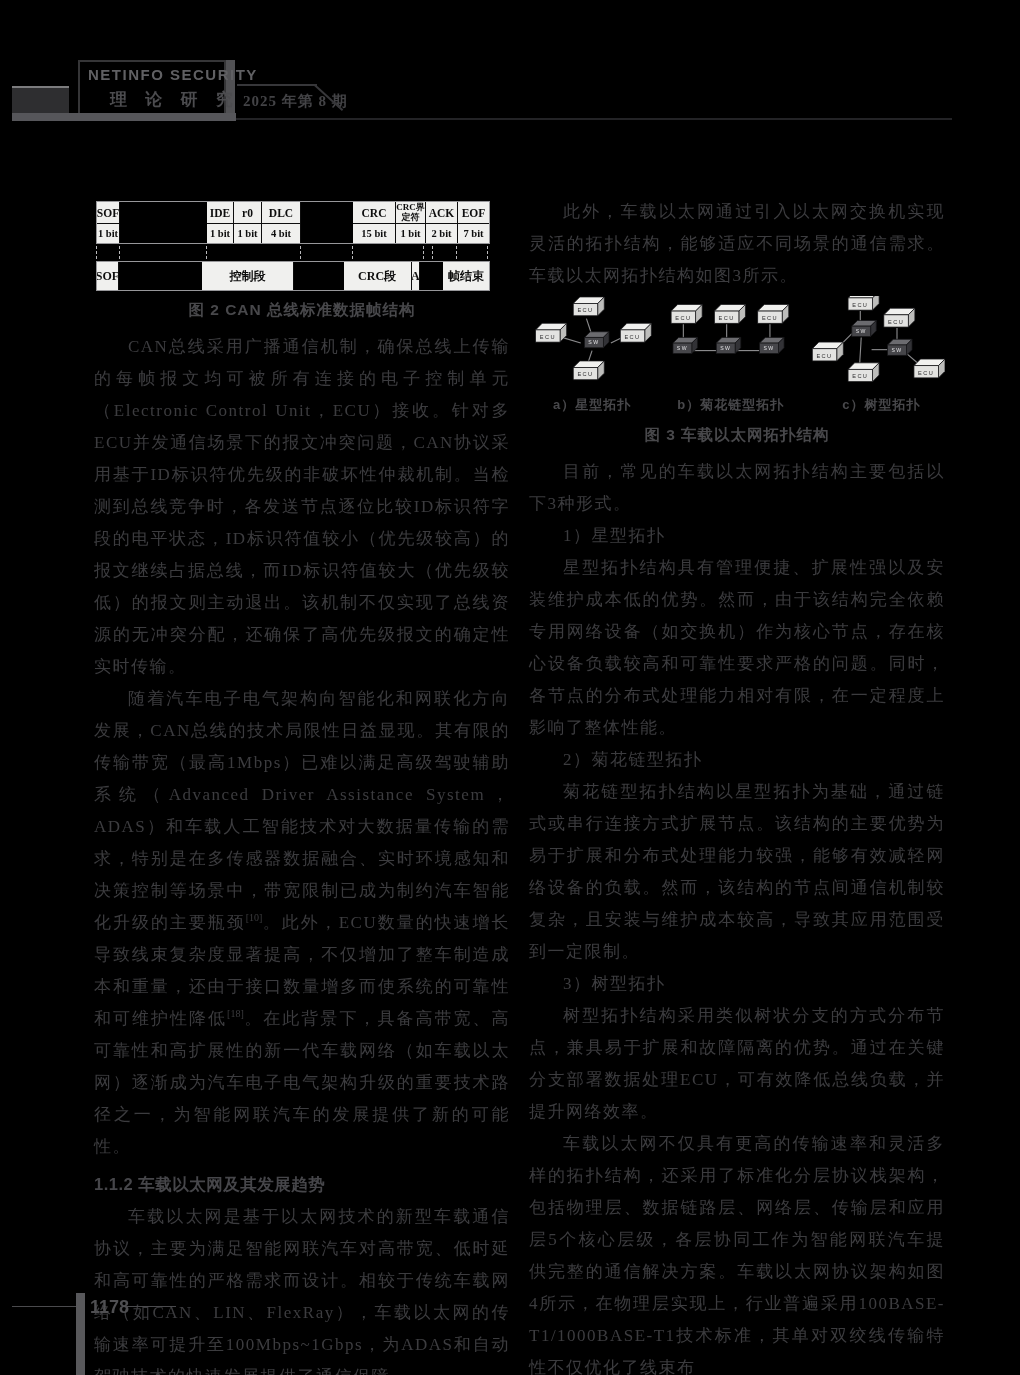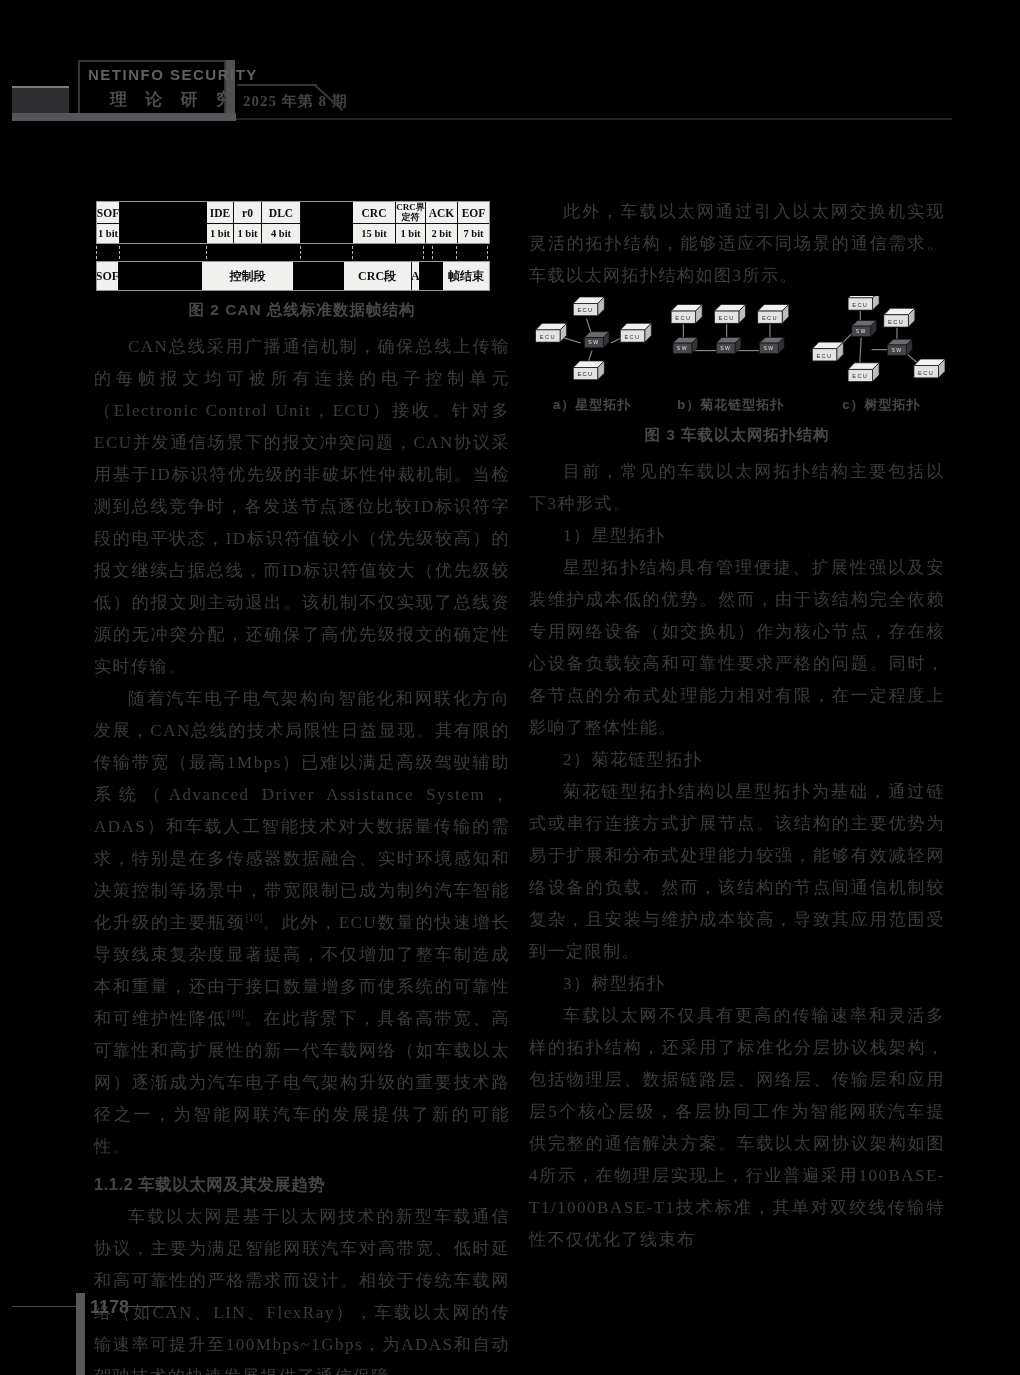--- a/index.html
+++ b/index.html
@@ -304,20 +304,21 @@
       </div>
       <div class="fig-caption">图 3  车载以太网拓扑结构</div>
     </div>
 
     <p class="para">目前，常见的车载以太网拓扑结构主要包括以下3种形式。</p>
     <p class="subhead">1）星型拓扑</p>
     <p class="para">星型拓扑结构具有管理便捷、扩展性强以及安装维护成本低的优势。然而，由于该结构完全依赖专用网络设备（如交换机）作为核心节点，存在核心设备负载较高和可靠性要求严格的问题。同时，各节点的分布式处理能力相对有限，在一定程度上影响了整体性能。</p>
     <p class="subhead">2）菊花链型拓扑</p>
     <p class="para">菊花链型拓扑结构以星型拓扑为基础，通过链式或串行连接方式扩展节点。该结构的主要优势为易于扩展和分布式处理能力较强，能够有效减轻网络设备的负载。然而，该结构的节点间通信机制较复杂，且安装与维护成本较高，导致其应用范围受到一定限制。</p>
     <p class="subhead">3）树型拓扑</p>
+    <p class="para">树型拓扑结构采用类似树状分支的方式分布节点，兼具易于扩展和故障隔离的优势。通过在关键分支部署数据处理ECU，可有效降低总线负载，并提升网络效率。</p>
     <p class="para">车载以太网不仅具有更高的传输速率和灵活多样的拓扑结构，还采用了标准化分层协议栈架构，包括物理层、数据链路层、网络层、传输层和应用层5个核心层级，各层协同工作为智能网联汽车提供完整的通信解决方案。车载以太网协议架构如图4所示，在物理层实现上，行业普遍采用100BASE-T1/1000BASE-T1技术标准，其单对双绞线传输特性不仅优化了线束布</p>
   </div>
 
   <div class="footer-line-left"></div>
   <div class="footer-vbar"></div>
   <div class="footer-num">1178</div>
   <div class="footer-line-right"></div>
 
 </div>
 

